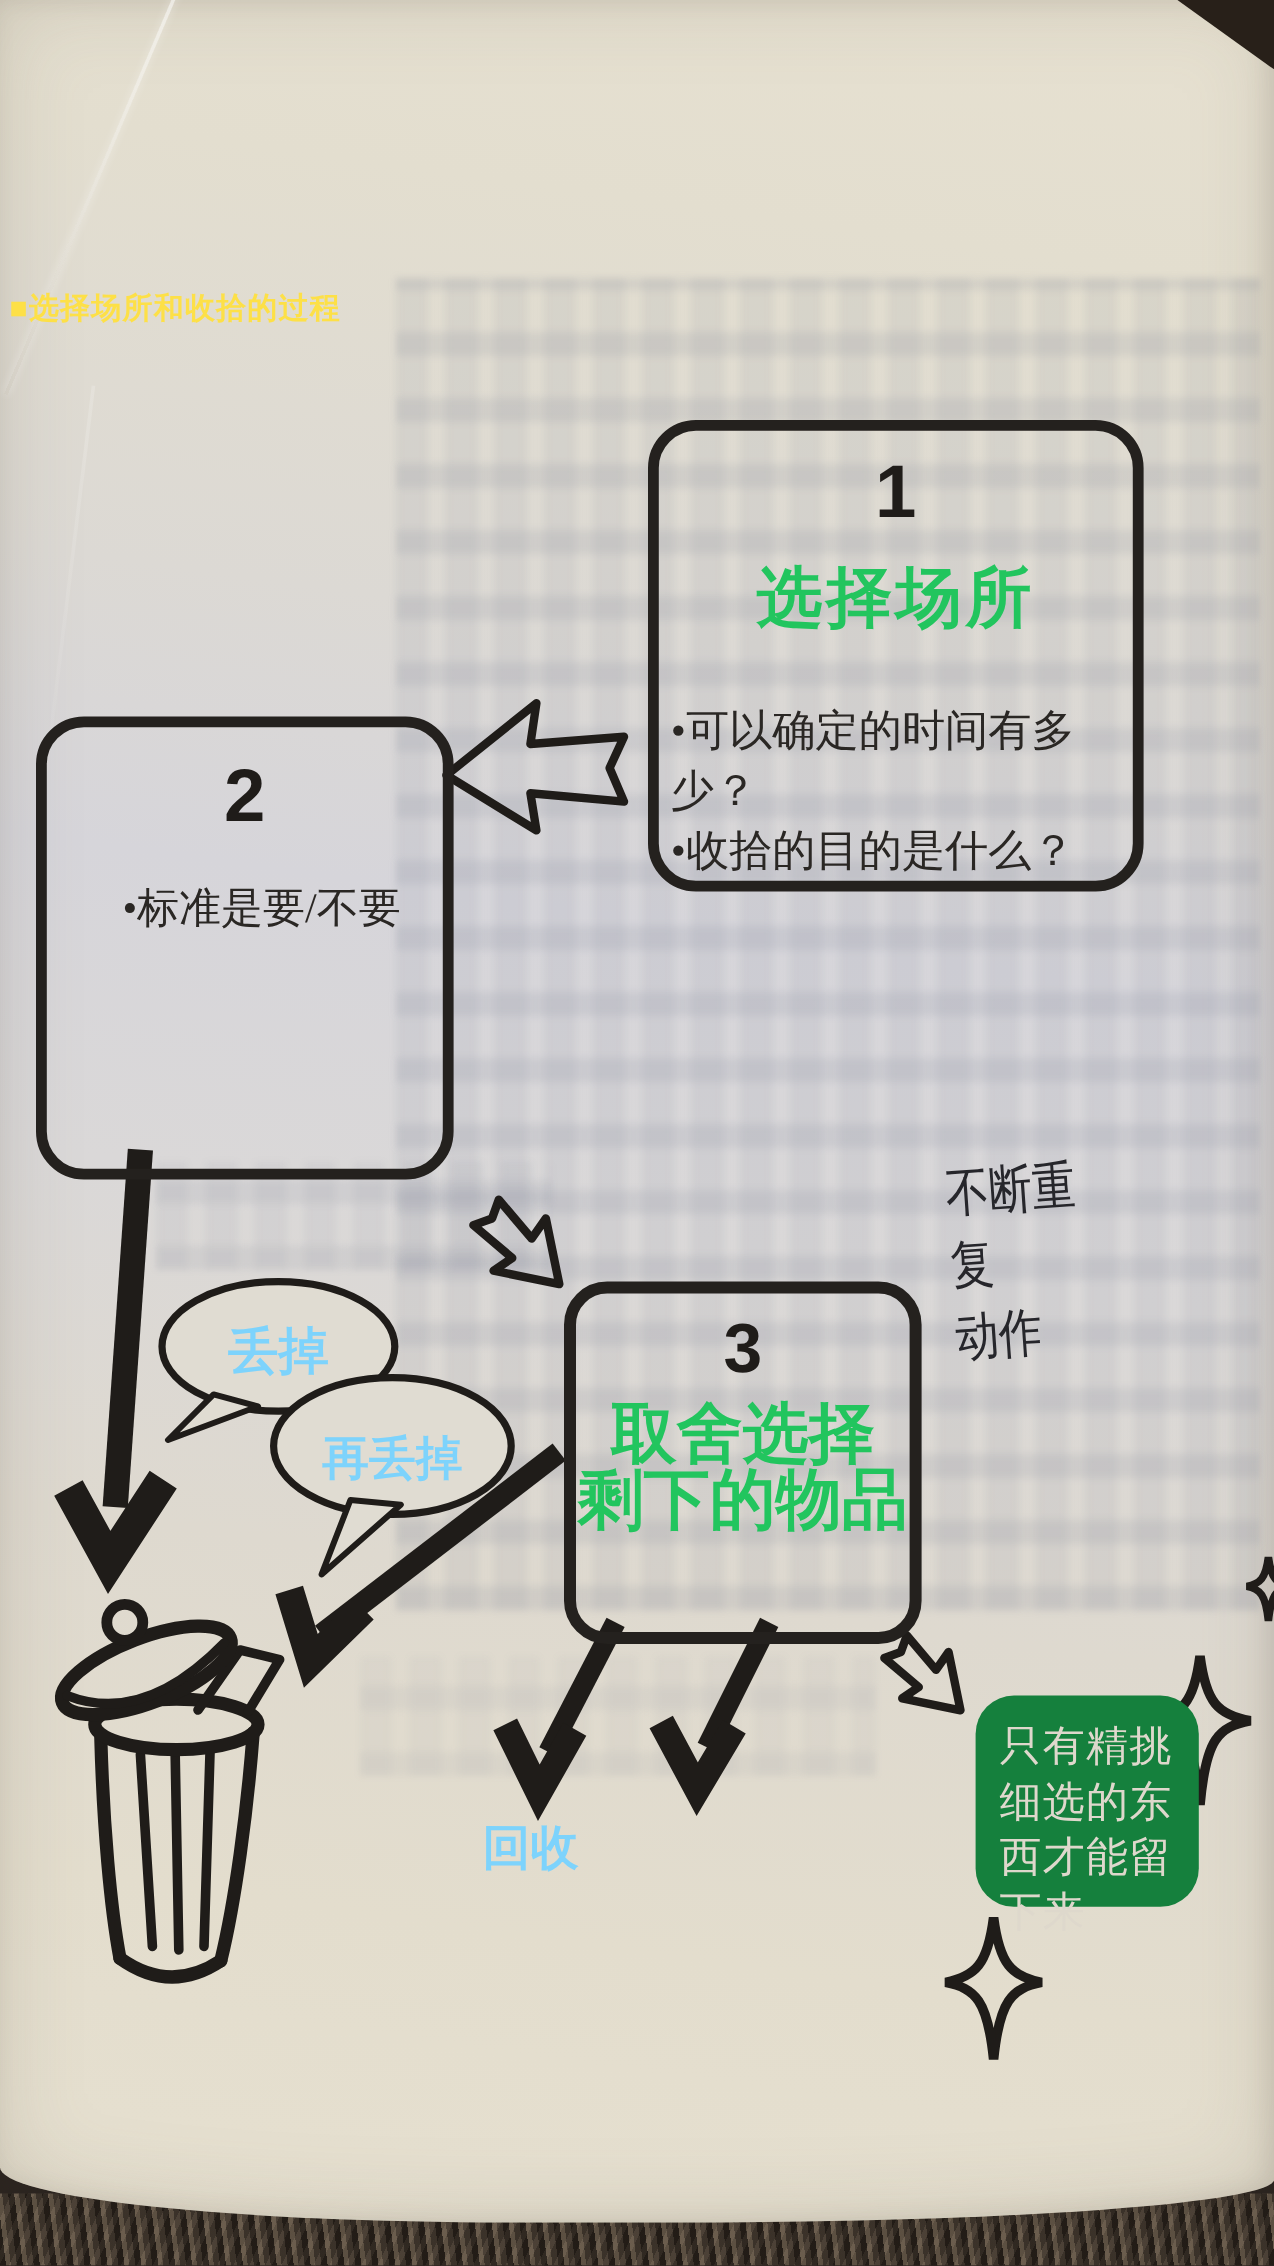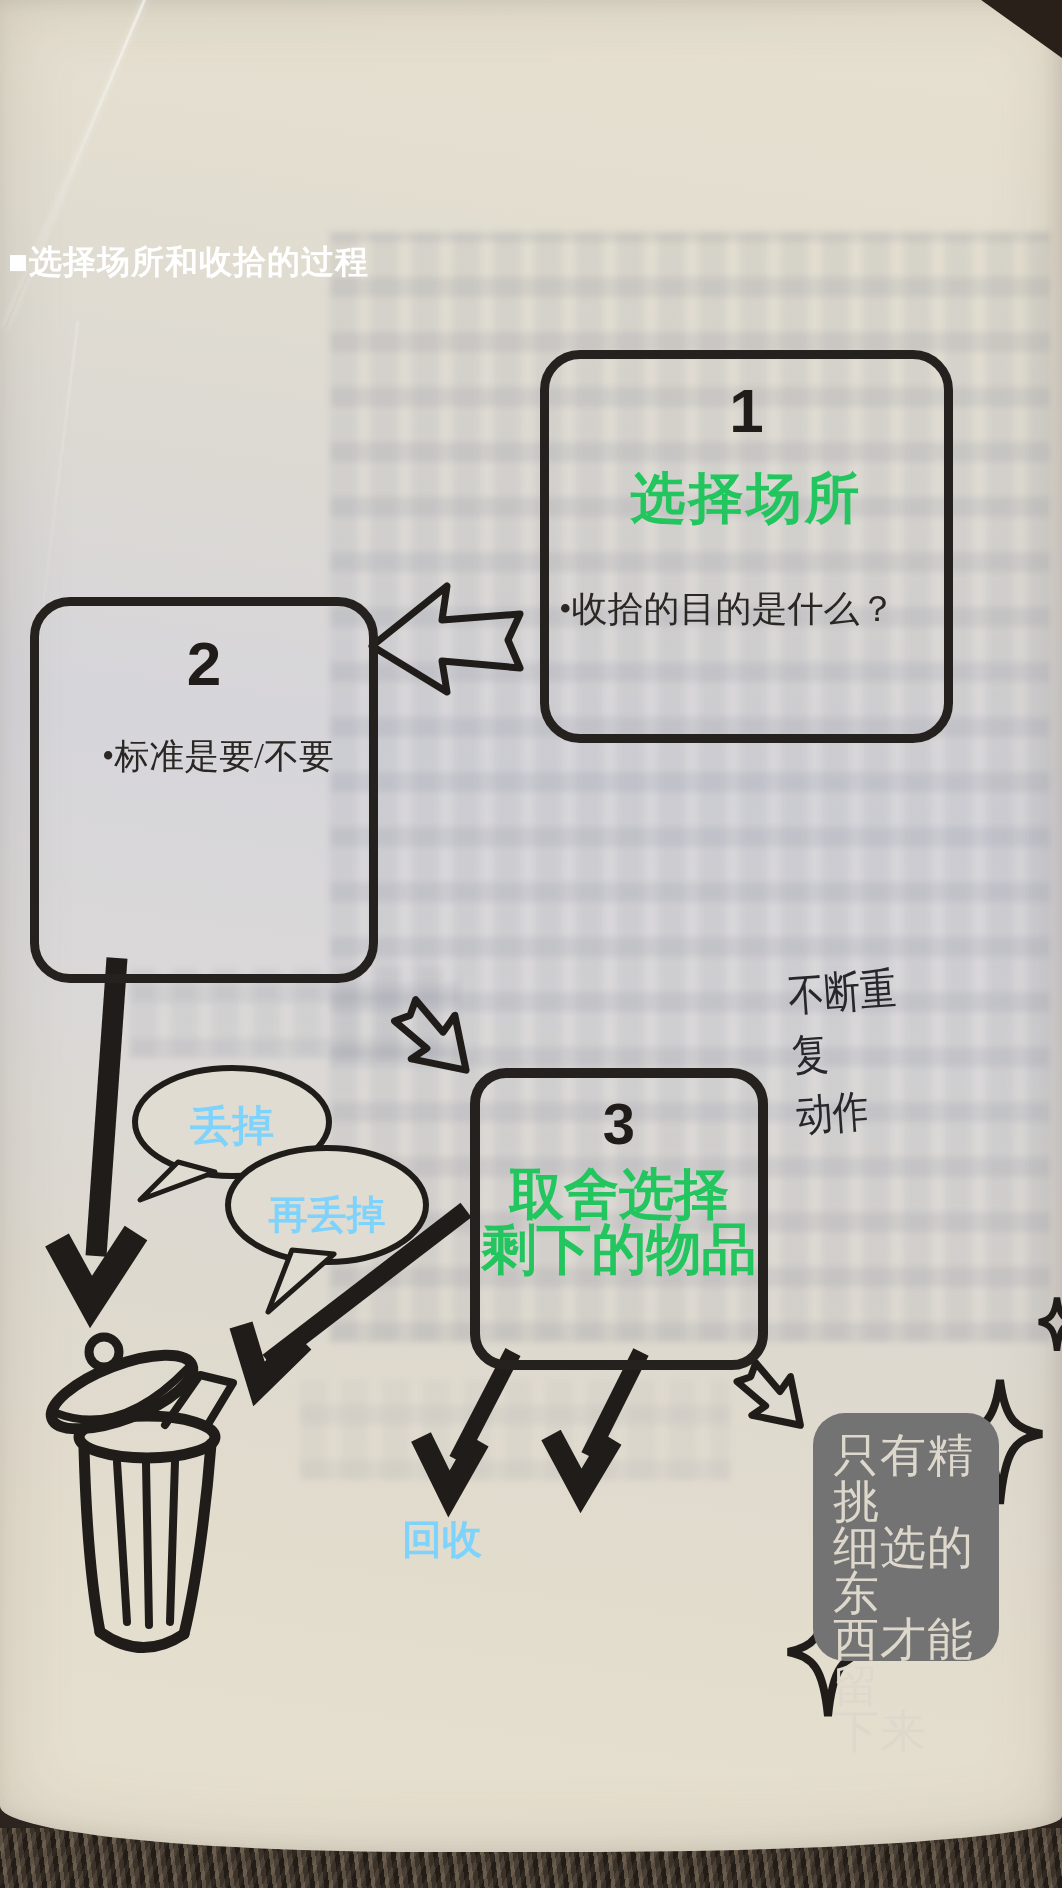--- a/index.html
+++ b/index.html
@@ -42,32 +42,32 @@
   #box1 .boxtitle{font-size:55px;letter-spacing:3px;margin-top:16px;}
   #box1 .bullets{font-size:36px;line-height:50px;margin-top:48px;padding:0 10px;}
   #box2{left:30px;top:597px;width:330px;height:368px;}
   #box2 .num{font-size:62px;margin-top:22px;}
   #box2 .boxtitle{font-size:45px;line-height:56px;margin-top:14px;letter-spacing:0;}
   #box2 .bullets{font-size:35px;margin-top:34px;text-align:center;}
   #box3{left:470px;top:1068px;width:278px;height:282px;border-width:10px;border-radius:36px;}
   #box3 .num{font-size:58px;margin-top:12px;}
   #box3 .boxtitle{font-size:55px;line-height:55px;margin-top:10px;}
   
-  .hdr{position:absolute;left:8px;top:240px;font-size:33px;font-weight:bold;letter-spacing:1px;color:#ffffff;}
+  .hdr{position:absolute;left:8px;top:240px;font-size:25px;font-weight:bold;letter-spacing:1px;color:#fde047;}
   .bubble-text{position:absolute;text-align:center;font-weight:bold;color:#7dd3fc;}
   #bub1t{left:150px;top:1098px;width:164px;font-size:42px;}
   #bub2t{left:235px;top:1188px;width:184px;font-size:39px;}
   .outcome{position:absolute;text-align:center;font-weight:bold;color:#7dd3fc;}
   #lbl-recycle{left:396px;top:1512px;width:92px;font-size:40px;}
   #lbl-move{left:500px;top:1510px;width:162px;font-size:38px;line-height:45px;}
   .handwrite{position:absolute;left:786px;top:966px;width:160px;font-size:44px;line-height:60px;
     color:#26262b;transform:rotate(-4deg) scaleX(.82);transform-origin:left top;font-weight:400;}
-  .resultbox{position:absolute;left:813px;top:1413px;width:186px;height:248px;
-    background:#737373;border-radius:32px;color:#ded8cc;
-    font-family:"Liberation Serif",serif;font-size:46px;line-height:46px;
+  .resultbox{position:absolute;left:813px;top:1413px;width:186px;height:176px;
+    background:#15803d;border-radius:32px;color:#ded8cc;
+    font-family:"Liberation Serif",serif;font-size:35px;line-height:46px;
     letter-spacing:1px;padding:20px 0 0 20px;box-sizing:border-box;}
   svg.overlay{position:absolute;left:0;top:0;}
 </style>
 </head>
 <body>
 
 <div id="canvas">
 
   <div class="carpet"></div>
   <div class="page"></div>
@@ -136,20 +136,21 @@
       </g>
     </g>
   </svg>
 
   <div class="hdr">■选择场所和收拾的过程</div>
 
   <div class="flowbox" id="box1">
     <div class="num">1</div>
     <div class="boxtitle">选择场所</div>
     <div class="bullets">
+      <div>•可以确定的时间有多少？</div>
       <div>•收拾的目的是什么？</div>
     </div>
   </div>
 
   <div class="flowbox" id="box2">
     <div class="num">2</div>
     <div class="bullets">•标准是要/不要</div>
   </div>
 
   <div class="flowbox" id="box3">

